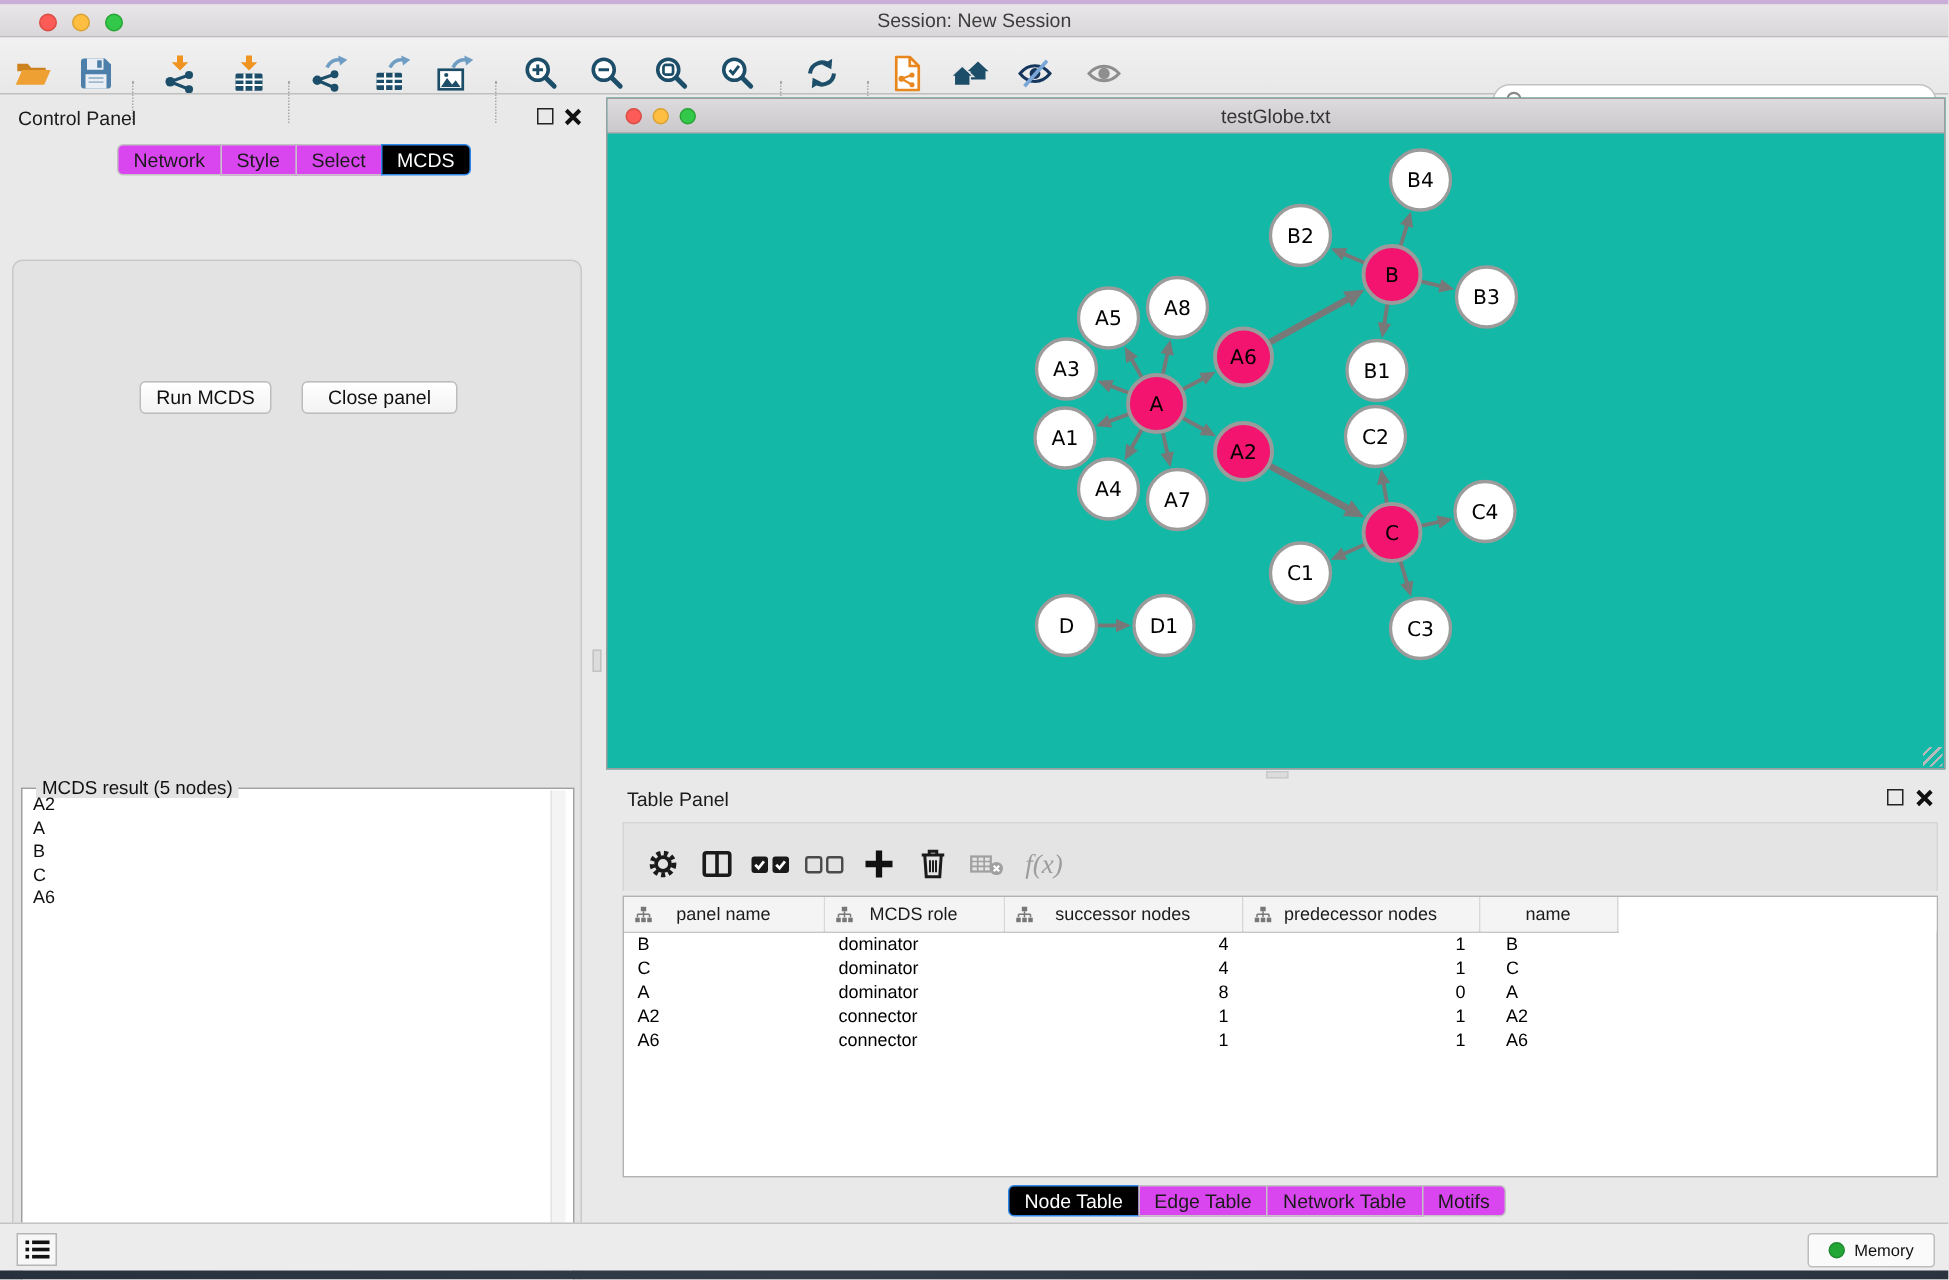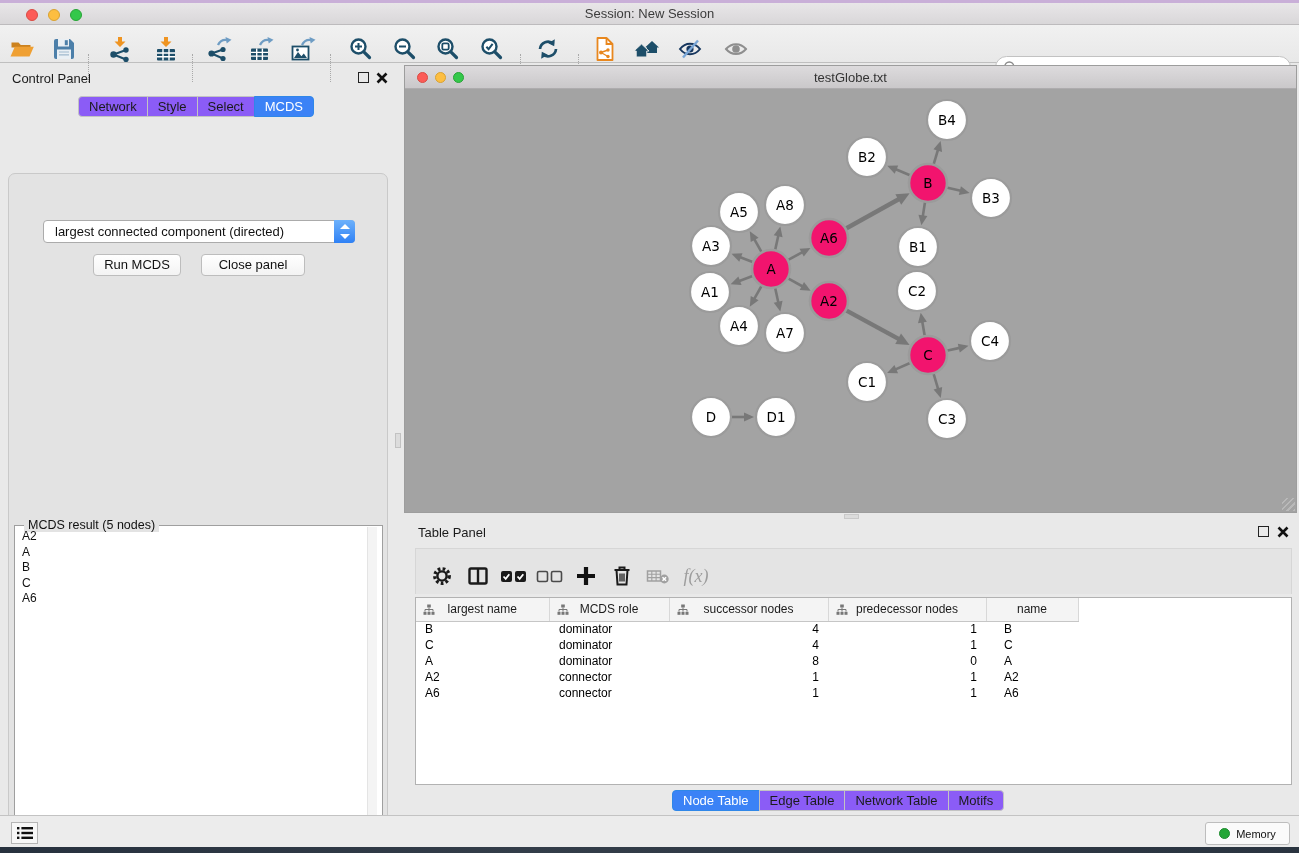--- a/index.html
+++ b/index.html
@@ -21,41 +21,41 @@
   .tsep { position:absolute; top:29px; width:0; height:28px; border-left:1px dotted #a9a9a9; }
   #search-box { position:absolute; left:995px; top:31px; width:296px; height:23px; background:#fff; border:1px solid #c2c2c2; border-radius:12px; display:flex; align-items:center; padding-left:7px; }
   #search-box input { border:none; outline:none; background:transparent; font-size:12px; width:250px; margin-left:4px; font-family:inherit; }
 
   
   #control-panel { left:0; top:63px; width:397px; height:752px; }
   .panel-title { font-size:13px; color:#1b1b1b; }
   .float-btn { width:11px; height:11px; border:1.6px solid #222; background:transparent; }
   .close-x { width:12px; height:12px; }
   #cp-tabs, #tp-tabs { position:absolute; display:flex; }
-  .seg { height:21px; line-height:20px; font-size:13px; padding:0 10px; background:#8b5cf6; border:1px solid #c3c3c3; margin-left:-1px; color:#1b1b1b; white-space:nowrap; }
+  .seg { height:21px; line-height:20px; font-size:13px; padding:0 10px; background:#d946ef; border:1px solid #c3c3c3; margin-left:-1px; color:#1b1b1b; white-space:nowrap; }
   .seg.first { border-radius:4px 0 0 4px; margin-left:0; }
   .seg.last { border-radius:0 4px 4px 0; }
-  .seg.active { background:#3b82f6; border-color:#2f87e8; color:#fff; }
+  .seg.active { background:#000000; border-color:#2f87e8; color:#fff; }
   #cp-body { left:8px; top:110px; width:380px; height:697px; background:#e3e3e3; border:1px solid #c9c9c9; border-radius:7px; }
   #opt-label { left:0; top:136px; width:397px; text-align:center; font-size:13px; color:#111; }
   #mcds-dropdown { left:43px; top:157px; width:312px; height:23px; background:#fff; border:1px solid #ababab; border-radius:4px; display:flex; align-items:center; }
   #mcds-dropdown .val { font-size:13px; padding-left:11px; flex:1; white-space:nowrap; overflow:hidden; }
   #mcds-dropdown .stepper { width:21px; height:23px; margin:-1px -1px 0 0; border-radius:0 4px 4px 0; background:linear-gradient(#6db1fb,#2f81f5); position:relative; }
   .chev { position:absolute; left:5.5px; width:0; height:0; border-left:5px solid transparent; border-right:5px solid transparent; }
   .chev.up { top:4px; border-bottom:5px solid #fff; }
   .chev.dn { bottom:4px; border-top:5px solid #fff; }
   .push-btn { position:absolute; height:22px; background:linear-gradient(#ffffff,#f3f3f3); border:1px solid #bdbdbd; border-radius:4px; font-size:13px; color:#111; text-align:center; line-height:20px; }
   #mcds-fieldset { left:14px; top:462px; width:369px; height:338px; border:1px solid #9f9f9f; background:#fff; }
   #mcds-legend { position:absolute; left:9px; top:-8px; background:#e3e3e3; padding:0 4px; font-size:12.5px; color:#111; }
   #mcds-list { position:absolute; left:1px; top:3px; width:355px; }
   #mcds-list div { font-size:12px; line-height:15.5px; padding-left:6px; }
   #mcds-scroll { position:absolute; right:5px; top:1px; width:10px; height:334px; background:#f4f4f4; border-left:1px solid #e4e4e4; }
 
   
-  #net-window { left:404px; top:65px; width:893px; height:448px; background:#a3a3a3; border:1px solid #9d9d9d; }
+  #net-window { left:404px; top:65px; width:893px; height:448px; background:#14b8a6; border:1px solid #9d9d9d; }
   #net-titlebar { position:absolute; left:0; top:0; width:891px; height:23px; background:linear-gradient(#dddbdd,#cac8ca); border-bottom:1px solid #aeacae; }
   #net-titlebar .title { width:100%; text-align:center; line-height:23px; font-size:13px; color:#333; }
   .tl2 { position:absolute; top:6px; width:11px; height:11px; border-radius:50%; }
   #net-canvas { position:absolute; left:0; top:23px; }
   #net-grip { position:absolute; right:1px; bottom:1px; width:13px; height:13px; background:repeating-linear-gradient(135deg, transparent 0 3px, #b9b9b9 3px 4.5px); }
   .divider-dot-v { left:395px; top:433px; width:6px; height:15px; background:#dcdcdc; border:1px solid #c2c2c2; }
   .divider-dot-h { left:844px; top:514px; width:15px; height:5px; background:#dcdcdc; border:1px solid #c9c9c9; }
 
   
   #table-panel { left:403px; top:520px; width:896px; height:295px; }
@@ -239,27 +239,20 @@
   </svg>
 
   <div class="abs" id="cp-body"></div>
   <div id="cp-tabs" style="left:78px; top:33px">
       <div class="seg first">Network</div>
       <div class="seg">Style</div>
       <div class="seg">Select</div>
       <div class="seg last active">MCDS</div>
     </div>
 
-  <div class="abs" id="mcds-dropdown">
-    <span class="val">largest connected component (directed)</span>
-    <span class="stepper">
-      <span class="chev up"></span>
-        <span class="chev dn"></span>
-    </span>
-  </div>
   <div class="push-btn" style="left:93px; top:191px; width:88px">Run MCDS</div>
   <div class="push-btn" style="left:201px; top:191px; width:104px">Close panel</div>
 
   <div class="abs" id="mcds-fieldset">
     <span id="mcds-legend">MCDS result (5 nodes)</span>
     <div id="mcds-list">
         <div>A2</div>
         <div>A</div>
         <div>B</div>
         <div>C</div>
@@ -476,21 +469,21 @@
           <col>
       </colgroup>
       <thead>
           <tr id="table-head-row">
             <th><svg class="hicon" width="12" height="12" viewBox="0 0 12 12">
                 <rect x="4.2" y="0.5" width="3.6" height="3" fill="#777"></rect>
                 <path d="M6 3.5v2M2 5.5h8M2 5.5v2M6 5.5v2M10 5.5v2" stroke="#777" stroke-width="1" fill="none"></path>
                 <rect x="0.5" y="7.8" width="3" height="3" fill="#777"></rect>
                 <rect x="4.5" y="7.8" width="3" height="3" fill="#777"></rect>
                 <rect x="8.5" y="7.8" width="3" height="3" fill="#777"></rect>
-              </svg><span>largest name</span></th>
+              </svg><span>panel name</span></th>
             <th><svg class="hicon" width="12" height="12" viewBox="0 0 12 12">
                 <rect x="4.2" y="0.5" width="3.6" height="3" fill="#777"></rect>
                 <path d="M6 3.5v2M2 5.5h8M2 5.5v2M6 5.5v2M10 5.5v2" stroke="#777" stroke-width="1" fill="none"></path>
                 <rect x="0.5" y="7.8" width="3" height="3" fill="#777"></rect>
                 <rect x="4.5" y="7.8" width="3" height="3" fill="#777"></rect>
                 <rect x="8.5" y="7.8" width="3" height="3" fill="#777"></rect>
               </svg><span>MCDS role</span></th>
             <th><svg class="hicon" width="12" height="12" viewBox="0 0 12 12">
                 <rect x="4.2" y="0.5" width="3.6" height="3" fill="#777"></rect>
                 <path d="M6 3.5v2M2 5.5h8M2 5.5v2M6 5.5v2M10 5.5v2" stroke="#777" stroke-width="1" fill="none"></path>

